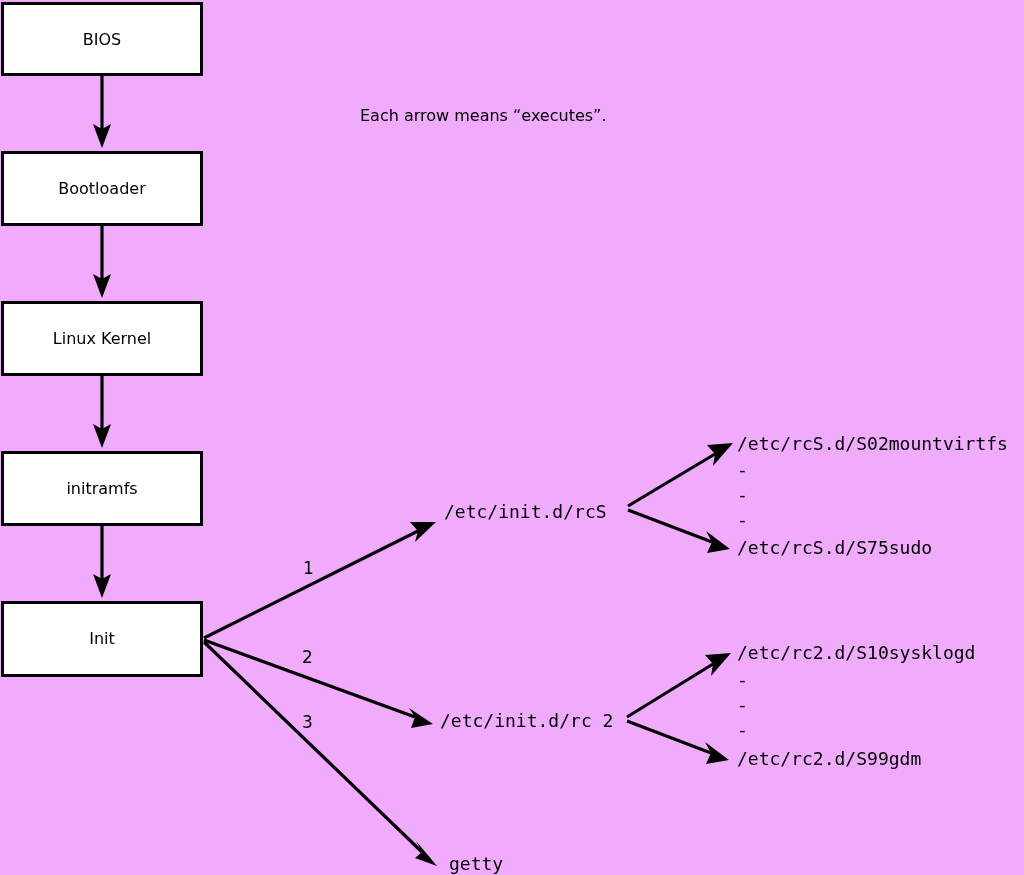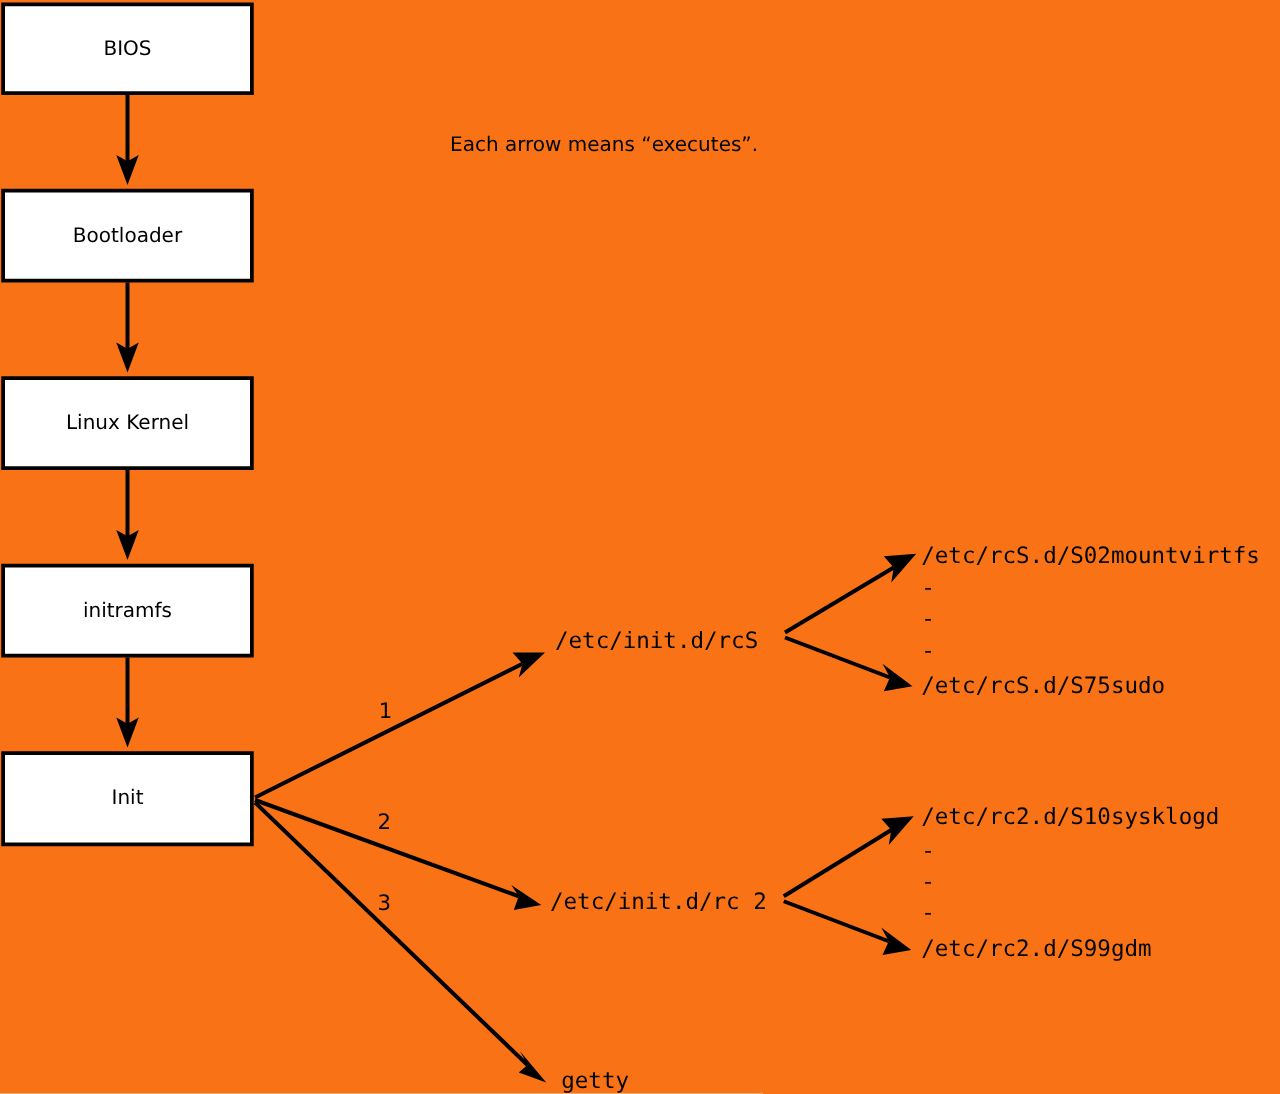--- a/index.html
+++ b/index.html
@@ -7,21 +7,21 @@
     padding: 0;
     background: #ffffff;
   }
   body {
     font-family: "Liberation Sans", sans-serif;
   }
   #canvas {
     position: relative;
     width: 1024px;
     height: 875px;
-    background: #f97316;
+    background: #f0abfc;
     overflow: hidden;
   }
   svg.layer {
     position: absolute;
     left: 0;
     top: 0;
     width: 1024px;
     height: 875px;
   }
   .box-rect {

